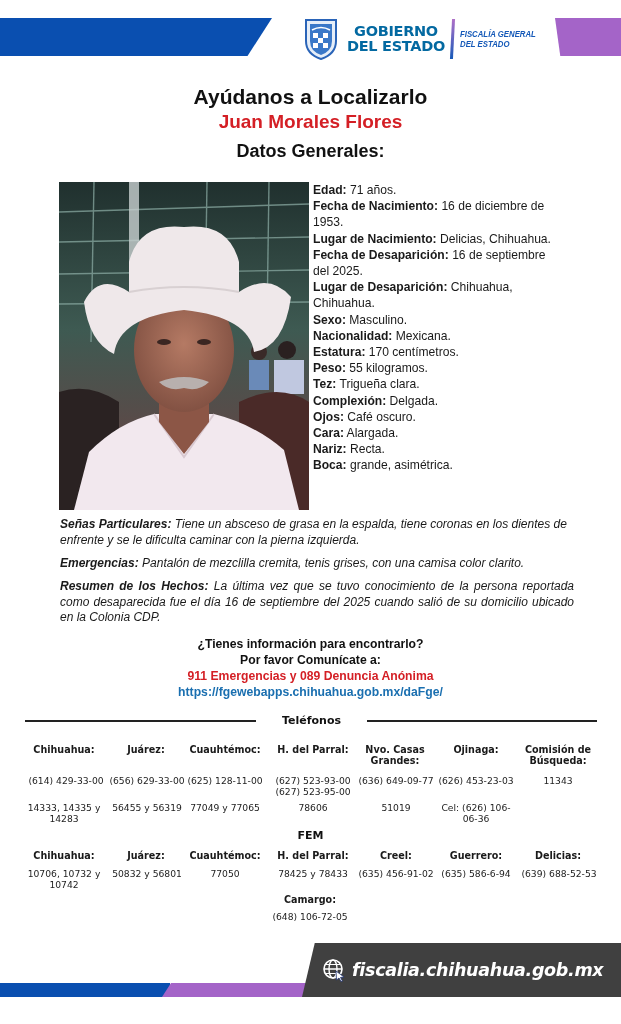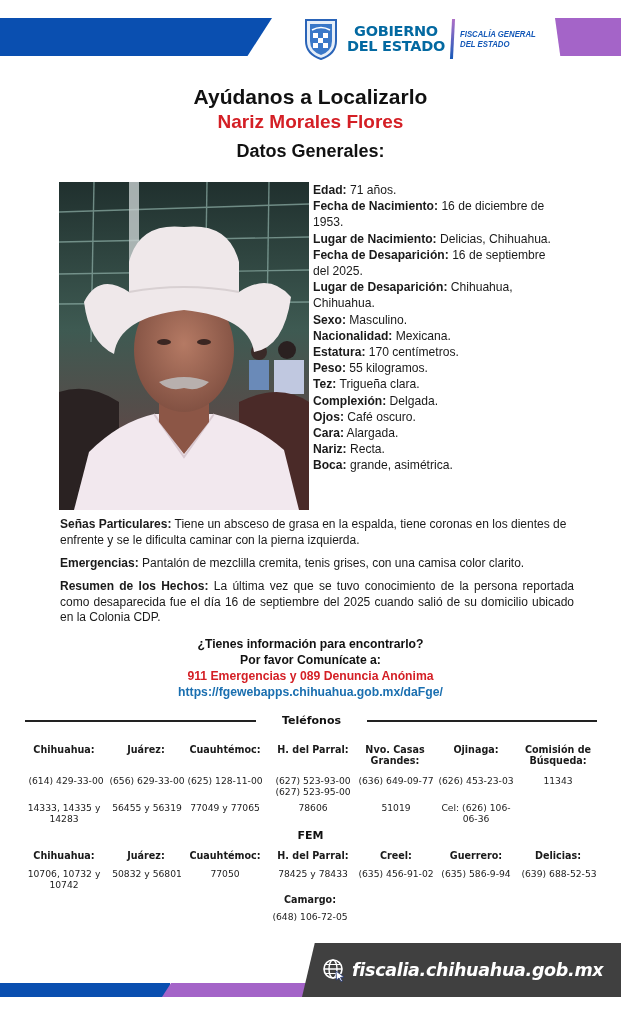--- a/index.html
+++ b/index.html
@@ -42,21 +42,21 @@
   .photo {
     position: absolute; left: 59px; top: 182px; width: 250px; height: 328px;
     overflow: hidden; background: #2c3a38;
   }
 
   
   .facts { position: absolute; left: 313px; top: 182px; width: 250px; font-size: 12.1px; line-height: 16.2px; color: #1a1a1a; }
   .facts .row b { font-weight: bold; }
 
   
-  .para { position: absolute; left: 60px; width: 514px; font-size: 12px; line-height: 15.5px; color: #1a1a1a; }
+  .para { position: absolute; left: 60px; width: 514px; font-size: 12px; line-height: 15.5px; color: #1a1a1a; font-style: italic; }
   .para b { font-weight: bold; }
   .p1 { top: 517px; }
   .p2 { top: 556px; }
   .p3 { top: 579px; text-align: justify; }
 
   
   .contact { position: absolute; left: 0; width: 621px; text-align: center; font-weight: bold; font-size: 12.2px; line-height: 16px; }
   .c1 { top: 636px; color: #111; }
   .c2 { top: 652px; color: #111; }
   .c3 { top: 668px; color: #d41f25; }
@@ -105,21 +105,21 @@
   </div>
   <div class="gob-divider"></div>
   <div class="fisc">
     <div>FISCALÍA GENERAL</div>
     <div>DEL ESTADO</div>
   </div>
 </div>
 <div class="hdr-purple"></div>
 
 <div class="title t1">Ayúdanos a Localizarlo</div>
-<div class="title t2">Nariz Morales Flores</div>
+<div class="title t2">Juan Morales Flores</div>
 <div class="title t3">Datos Generales:</div>
 
 <div class="photo" title="Fotografía de Juan Morales Flores con sombrero vaquero blanco">
   <svg width="250" height="328" viewBox="0 0 250 328">
     <defs>
       <linearGradient id="bg" x1="0" y1="0" x2="0" y2="1">
         <stop offset="0" stop-color="#20302e"></stop>
         <stop offset="0.45" stop-color="#3e5a52"></stop>
         <stop offset="0.75" stop-color="#5a4a48"></stop>
         <stop offset="1" stop-color="#3a2c2c"></stop>
@@ -237,21 +237,21 @@
     <div class="pcell hd" style="left:356px;width:80px;">Creel:</div>
     <div class="pcell hd" style="left:436px;width:80px;">Guerrero:</div>
     <div class="pcell hd" style="left:520px;width:76px;">Delicias:</div>
   </div>
   <div class="prow" style="top:868px;">
     <div class="pcell" style="left:22px;width:84px;">10706, 10732 y 10742</div>
     <div class="pcell" style="left:106px;width:82px;">50832 y 56801</div>
     <div class="pcell" style="left:186px;width:78px;">77050</div>
     <div class="pcell" style="left:272px;width:82px;">78425 y 78433</div>
     <div class="pcell" style="left:356px;width:80px;">(635) 456-91-02</div>
-    <div class="pcell" style="left:436px;width:80px;">(635) 586-9-94</div>
+    <div class="pcell" style="left:436px;width:80px;">(635) 586-6-94</div>
     <div class="pcell" style="left:518px;width:82px;">(639) 688-52-53</div>
   </div>
   <div class="prow" style="top:894px;">
     <div class="pcell hd" style="left:260px;width:100px;">Camargo:</div>
   </div>
   <div class="prow" style="top:911px;">
     <div class="pcell" style="left:260px;width:100px;">(648) 106-72-05</div>
   </div>
 </div>
 

